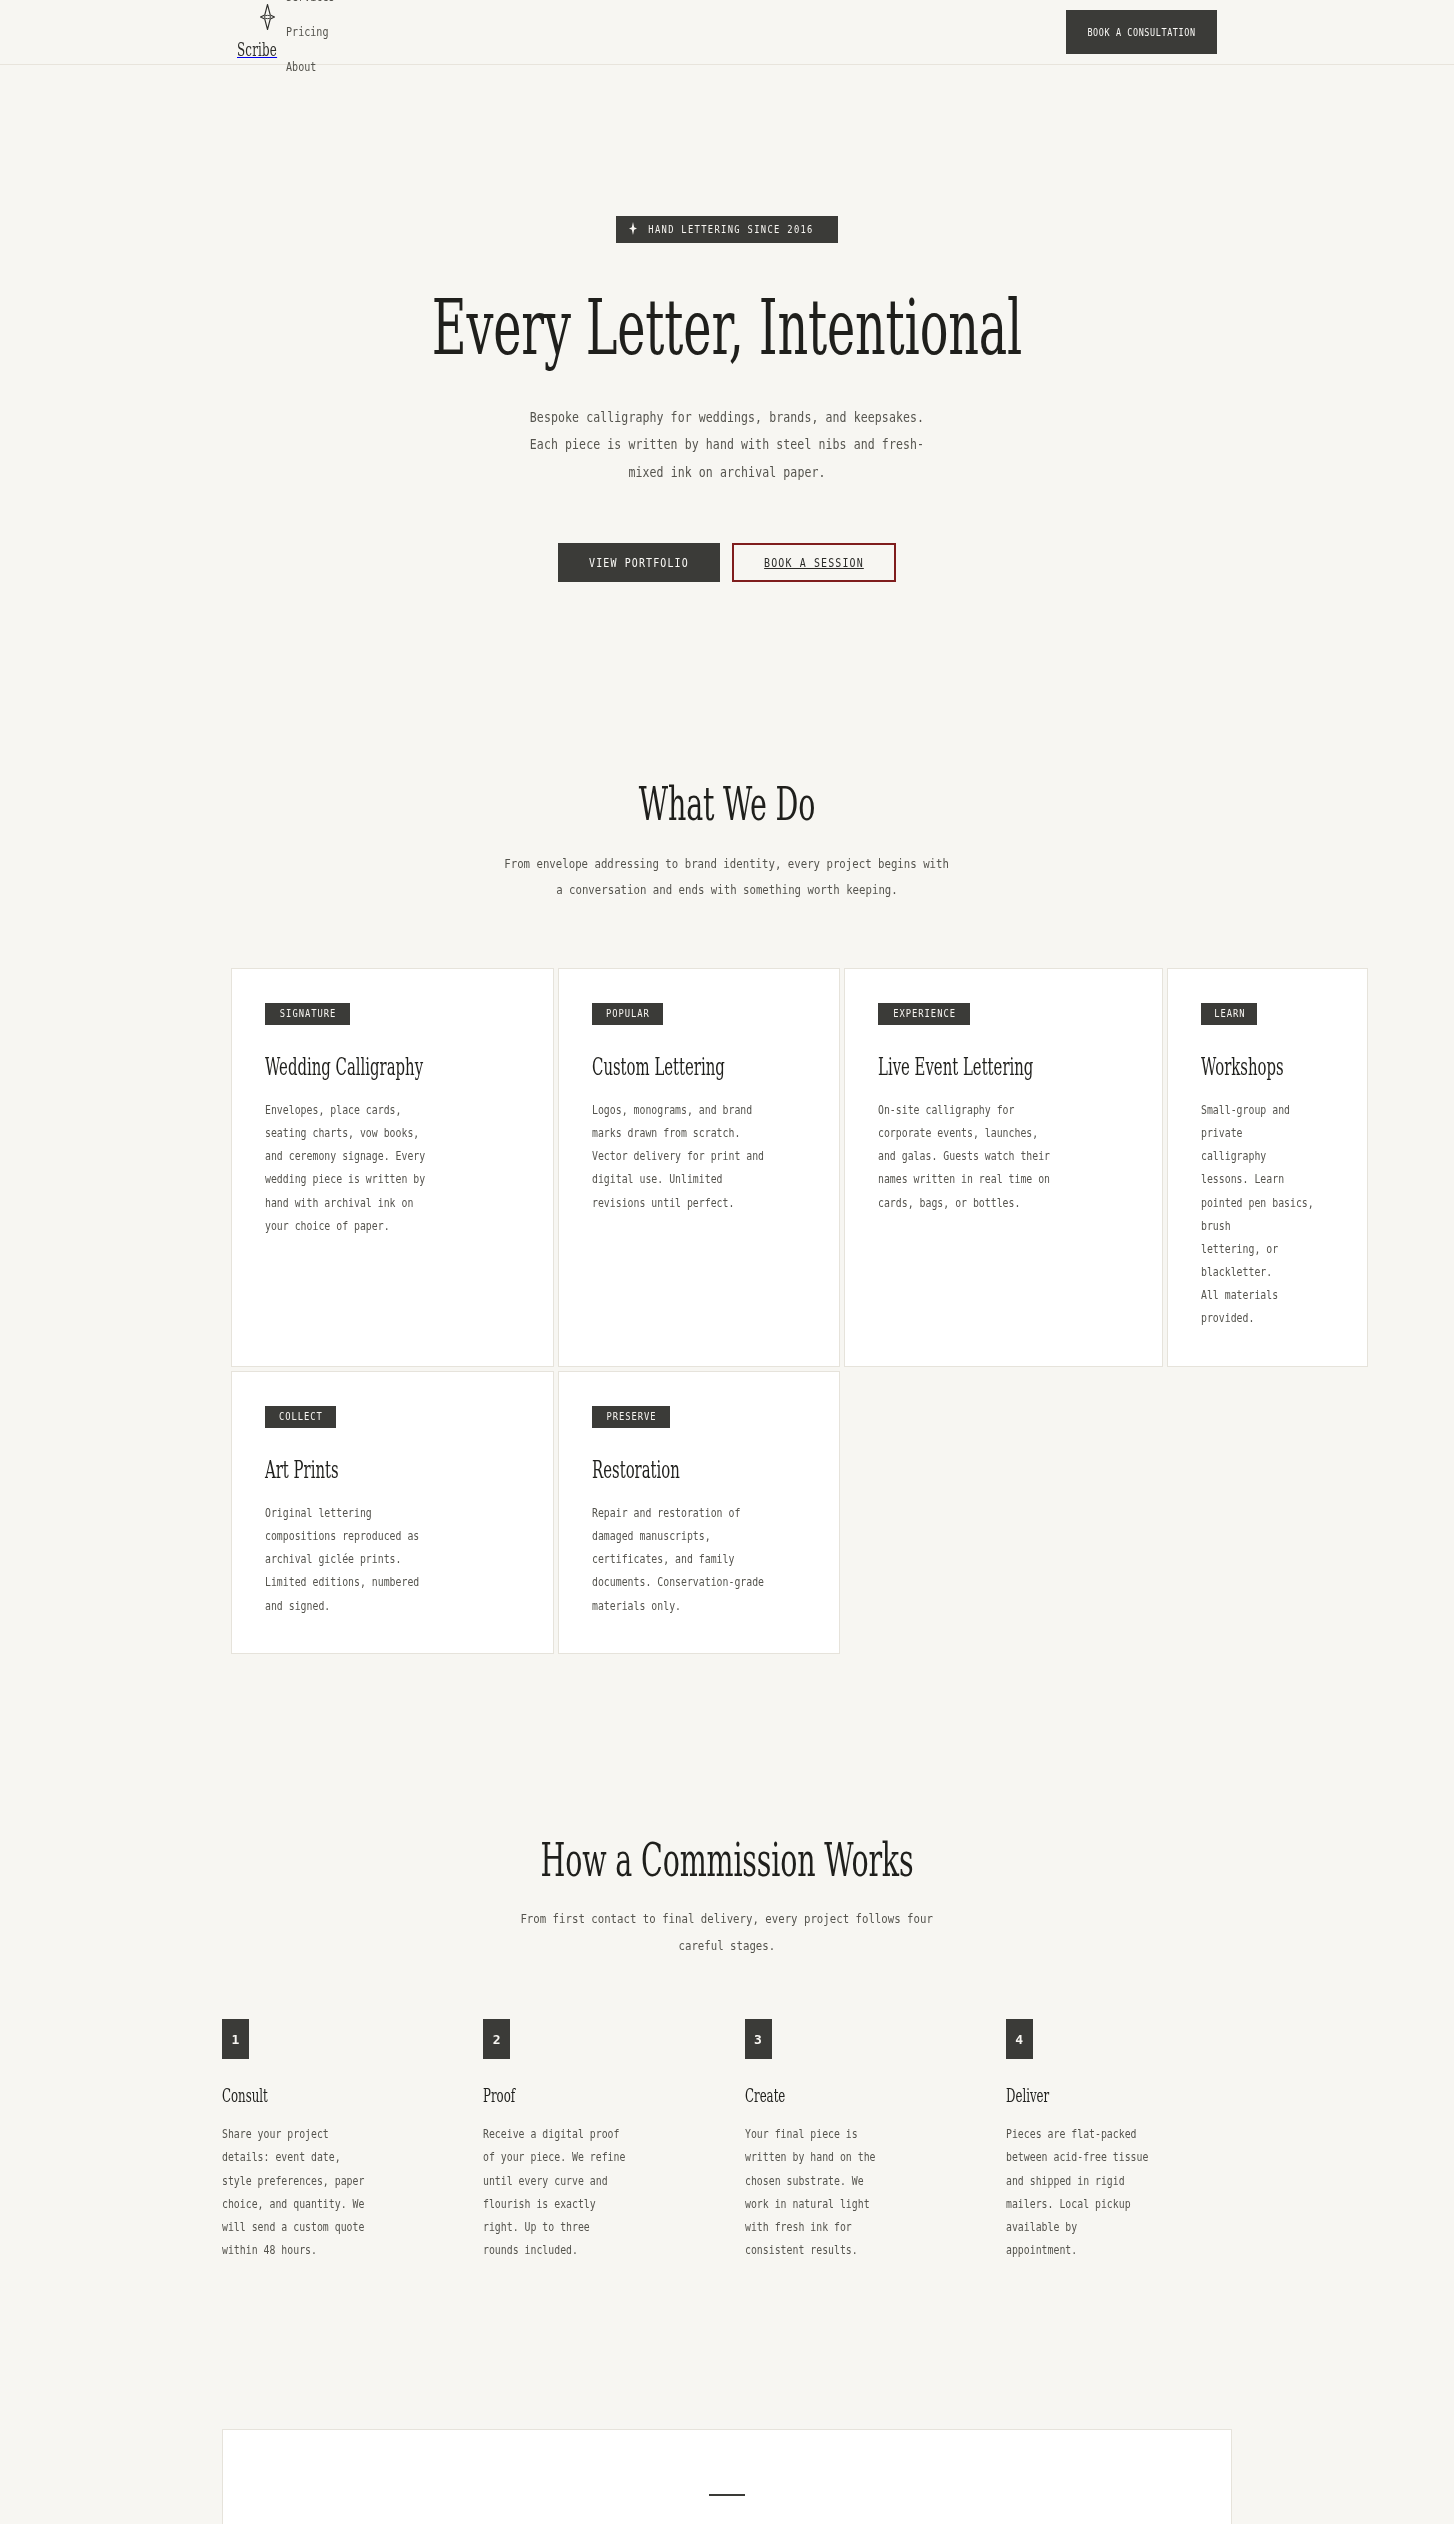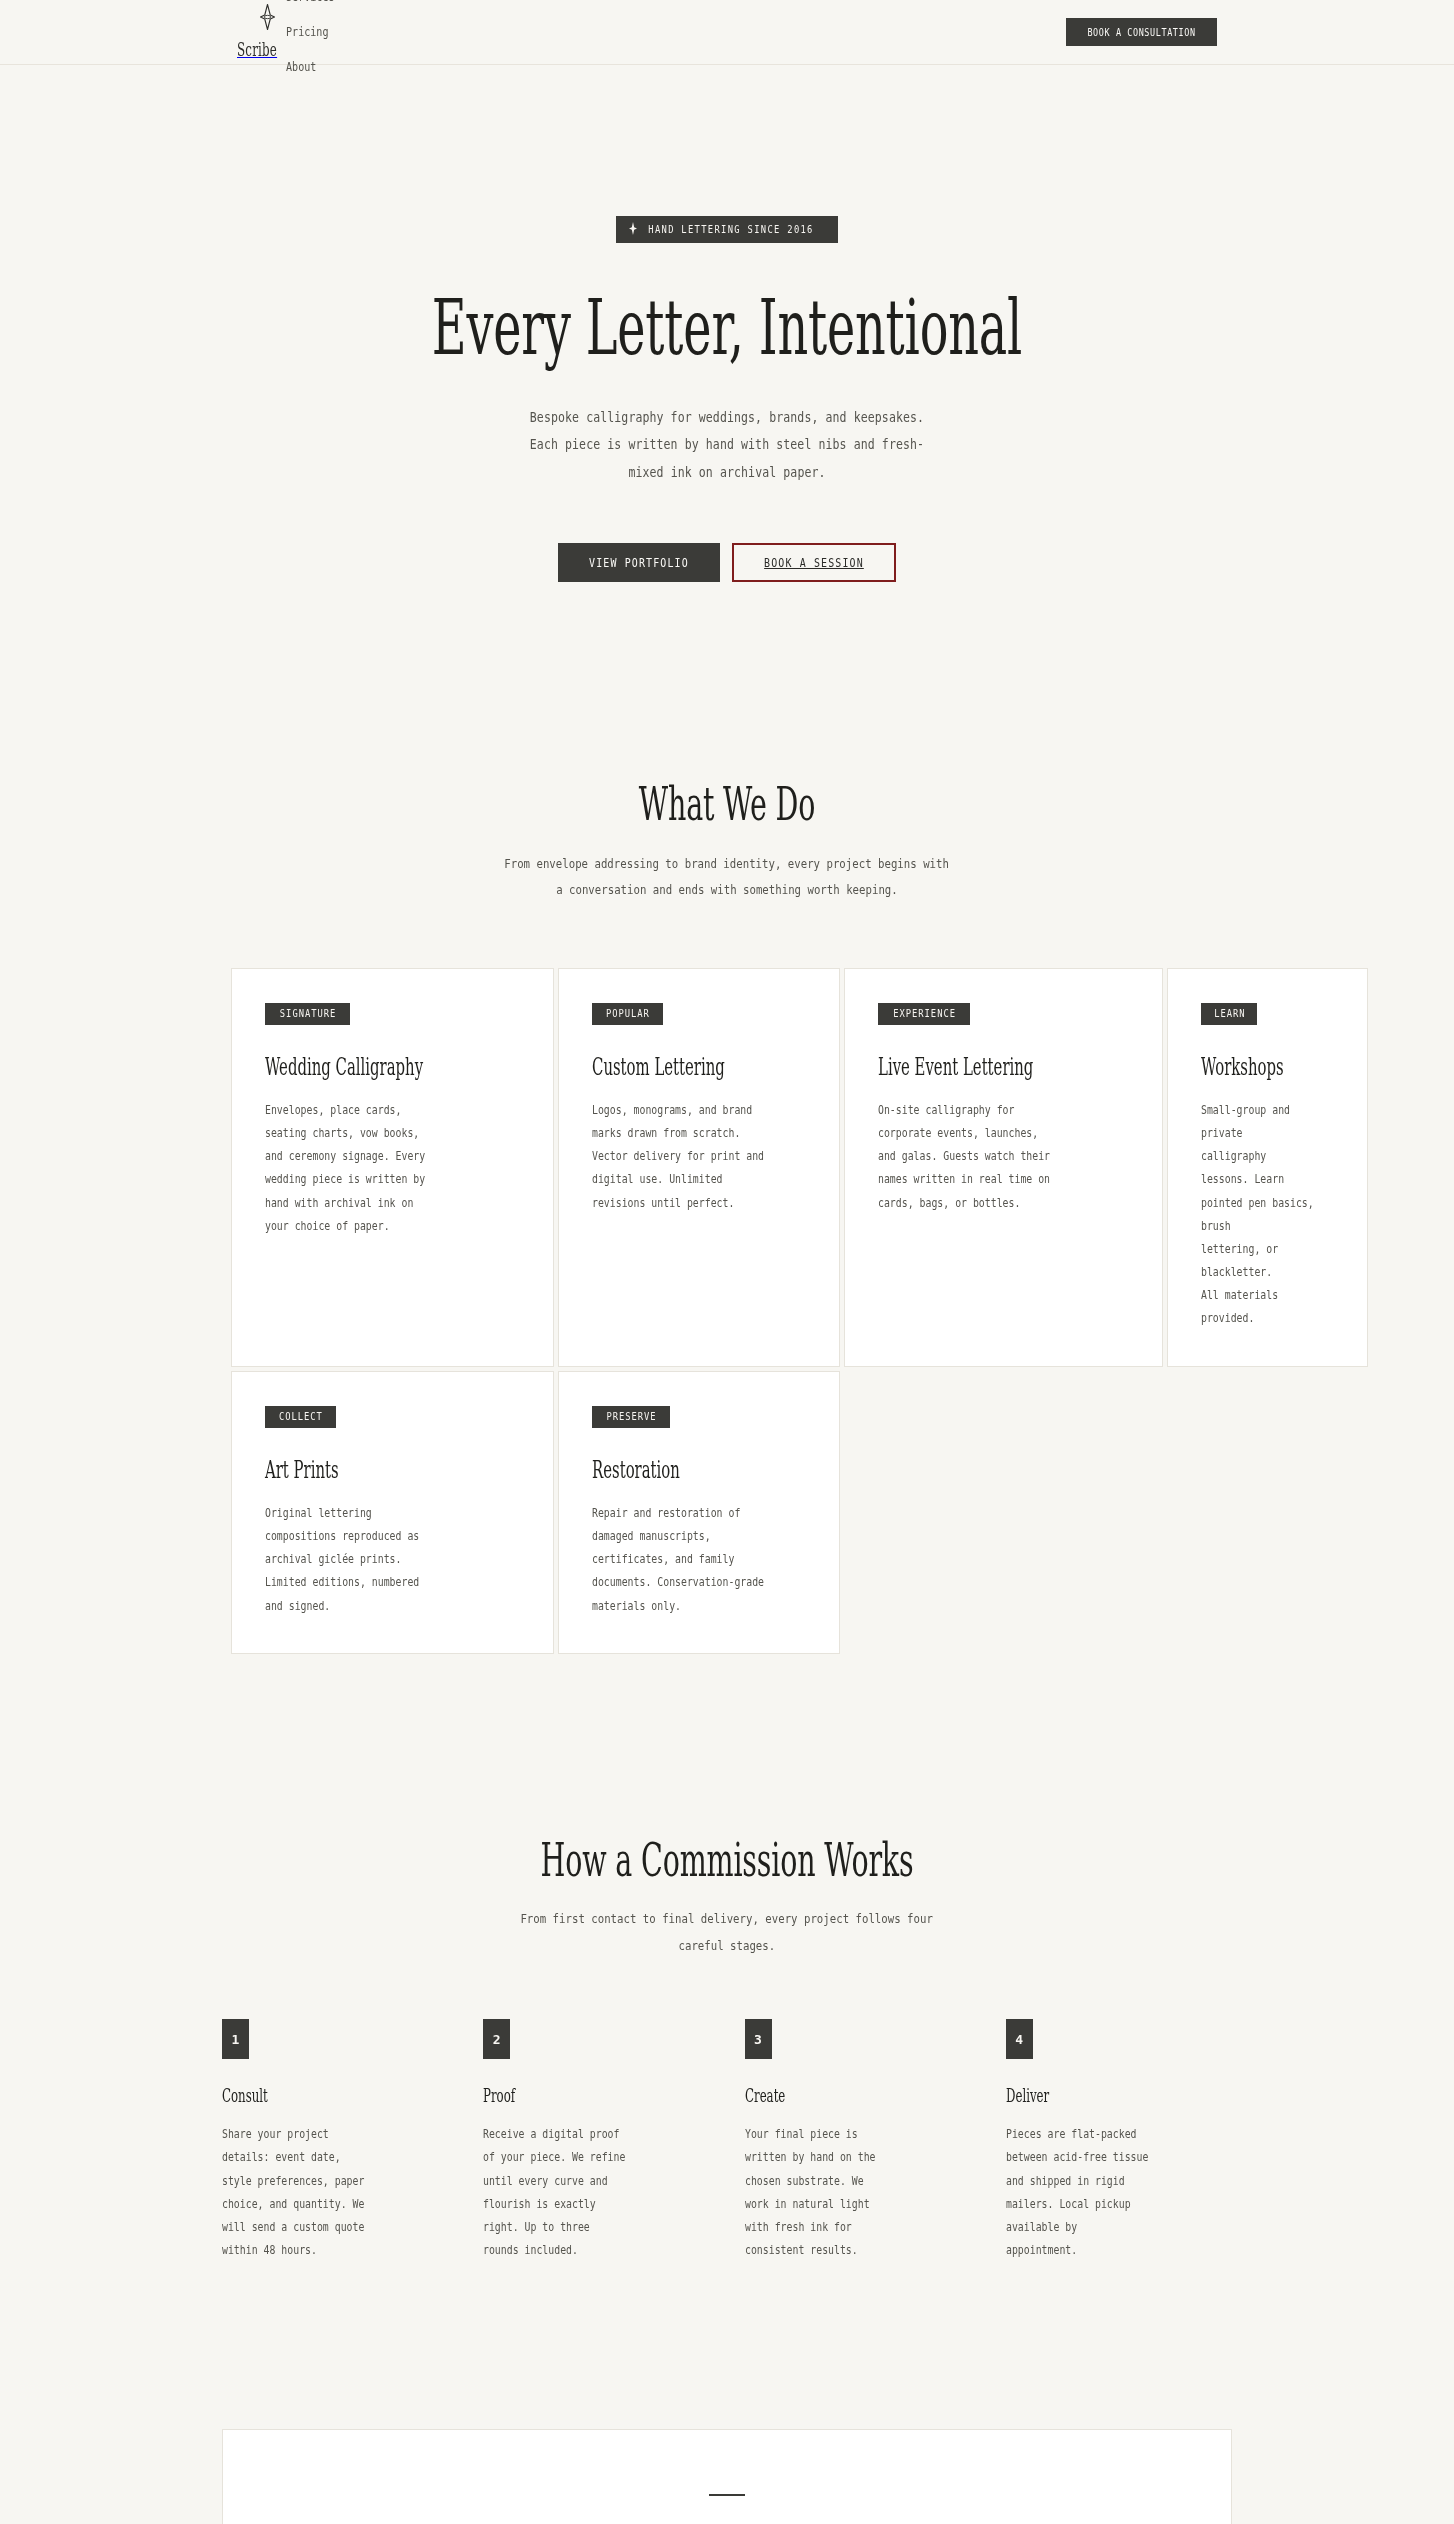--- a/index.html
+++ b/index.html
@@ -103,21 +103,21 @@
     display: inline-block;
     letter-spacing: 0px;
   }
 
   .header-cta {
     margin-left: auto;
     background: #3B3B38;
     color: #FBFAF7;
     border: none;
     padding: 0 14px;
-    height: 28px;
+    height: 44px;
     display: flex;
     align-items: center;
     font-family: "DejaVu Sans Mono", "Liberation Mono", monospace;
     font-size: 9.6px;
     letter-spacing: 0.7px;
     cursor: pointer;
   }
   .header-cta span { transform: scaleX(0.88); display:inline-block; }
 
   

